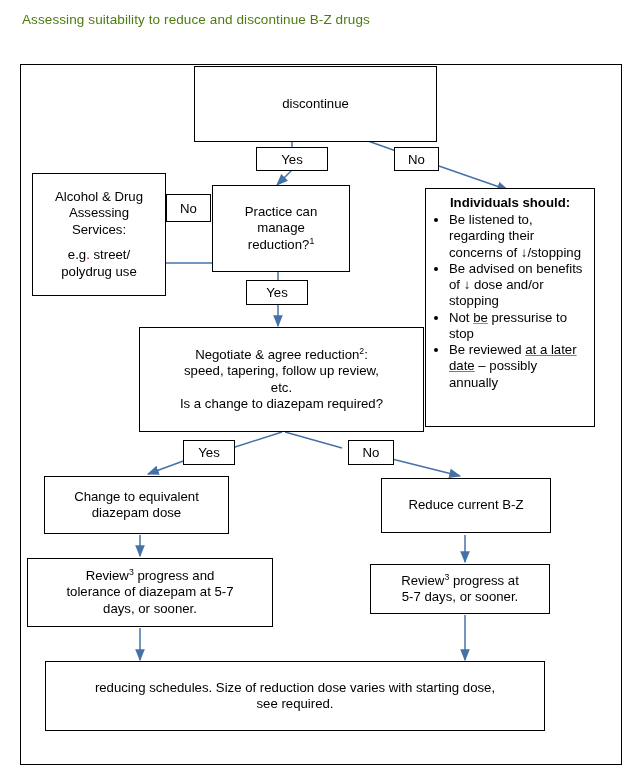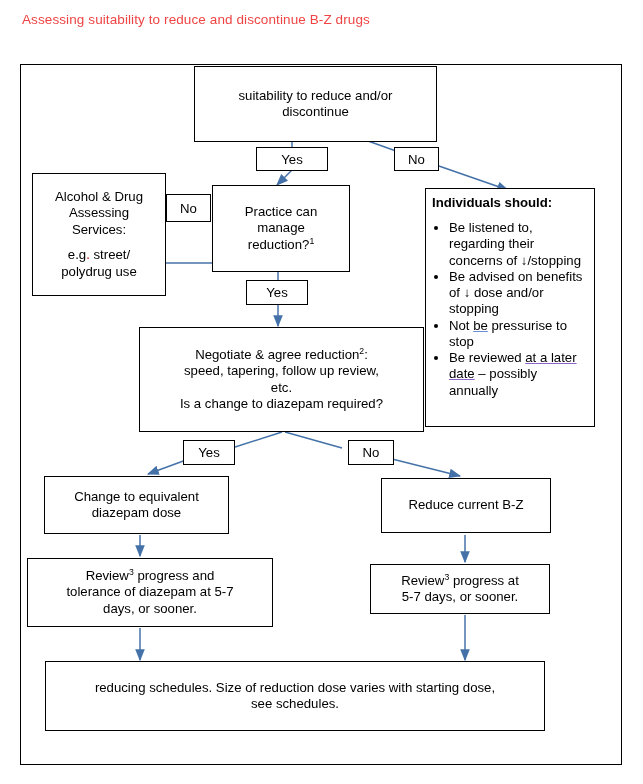--- a/index.html
+++ b/index.html
@@ -13,21 +13,21 @@
     font-family: "Liberation Sans", sans-serif;
     color: #000000;
     overflow: hidden;
     position: relative;
   }
   #page-title {
     position: absolute;
     left: 22px;
     top: 12px;
     font-size: 13.5px;
-    color: #ef4444;
+    color: #4d7c0f;
     letter-spacing: 0.1px;
     white-space: nowrap;
     text-align: center;
   }
   #frame {
     position: absolute;
     left: 20px;
     top: 64px;
     width: 602px;
     height: 701px;
@@ -66,22 +66,23 @@
     border: 1.4px solid #000000;
     box-sizing: border-box;
     background: #ffffff;
     z-index: 3;
     padding: 6px 6px 6px 6px;
     font-size: 13.2px;
     line-height: 1.23;
   }
   .bullets .hdr {
     font-weight: bold;
+    text-align: center;
     display: block;
-    margin-bottom: 9px;
+    margin-bottom: 1px;
   }
   .bullets ul {
     margin: 0;
     padding-left: 17px;
     list-style-type: disc;
   }
   .bullets li { margin: 0 0 0 0; }
   u.blue { text-decoration-color: #6b8fd4; }
   u.purple { text-decoration: underline; text-decoration-color: #8b63c9; }
   sup { font-size: 0.66em; vertical-align: super; line-height: 0; }
@@ -128,21 +129,20 @@
   <path d="M140,535 L140,556" stroke="#4472a8" stroke-width="1.5" fill="none" marker-end="url(#ah)"></path>
 
   <path d="M465,535 L465,562" stroke="#4472a8" stroke-width="1.5" fill="none" marker-end="url(#ah)"></path>
 
   <path d="M140,628 L140,660" stroke="#4472a8" stroke-width="1.5" fill="none" marker-end="url(#ah)"></path>
 
   <path d="M465,615 L465,660" stroke="#4472a8" stroke-width="1.5" fill="none" marker-end="url(#ah)"></path>
 </svg>
 
 <div class="node" style="left:194px; top:66px; width:243px; height:76px;">
-  <span class="ln">suitability to reduce and/or</span>
   <span class="ln">discontinue</span>
 </div>
 
 <div class="label-box" style="left:256px; top:147px; width:72px; height:24px;">
   <span>Yes</span>
 </div>
 
 <div class="label-box" style="left:394px; top:147px; width:45px; height:24px;">
   <span>No</span>
 </div>
@@ -223,14 +223,14 @@
   <span class="ln">days, or sooner.</span>
 </div>
 
 <div class="node" style="left:370px; top:564px; width:180px; height:50px;align-items:center;">
   <span class="ln"><span>Review</span><sup>3</sup><span> progress at</span></span>
   <span class="ln">5-7 days, or sooner.</span>
 </div>
 
 <div class="node" style="left:45px; top:661px; width:500px; height:70px;">
   <span class="ln">reducing schedules. Size of reduction dose varies with starting dose,</span>
-  <span class="ln">see schedules.</span>
+  <span class="ln">see required.</span>
 </div>
 
 </body></html>

